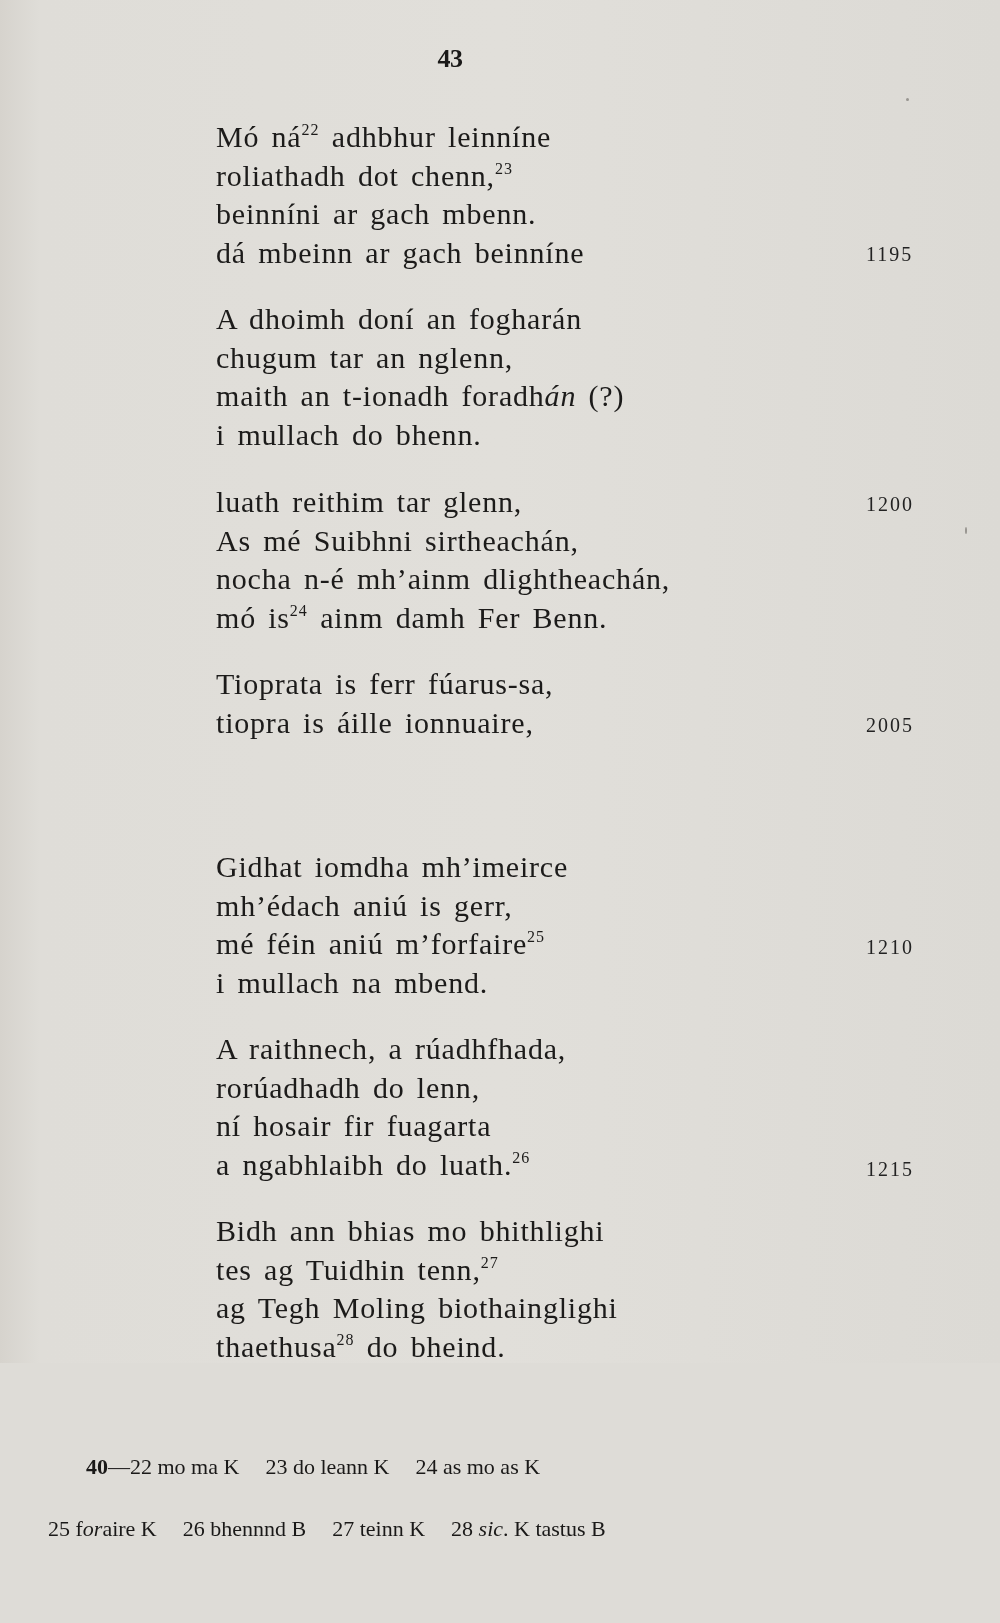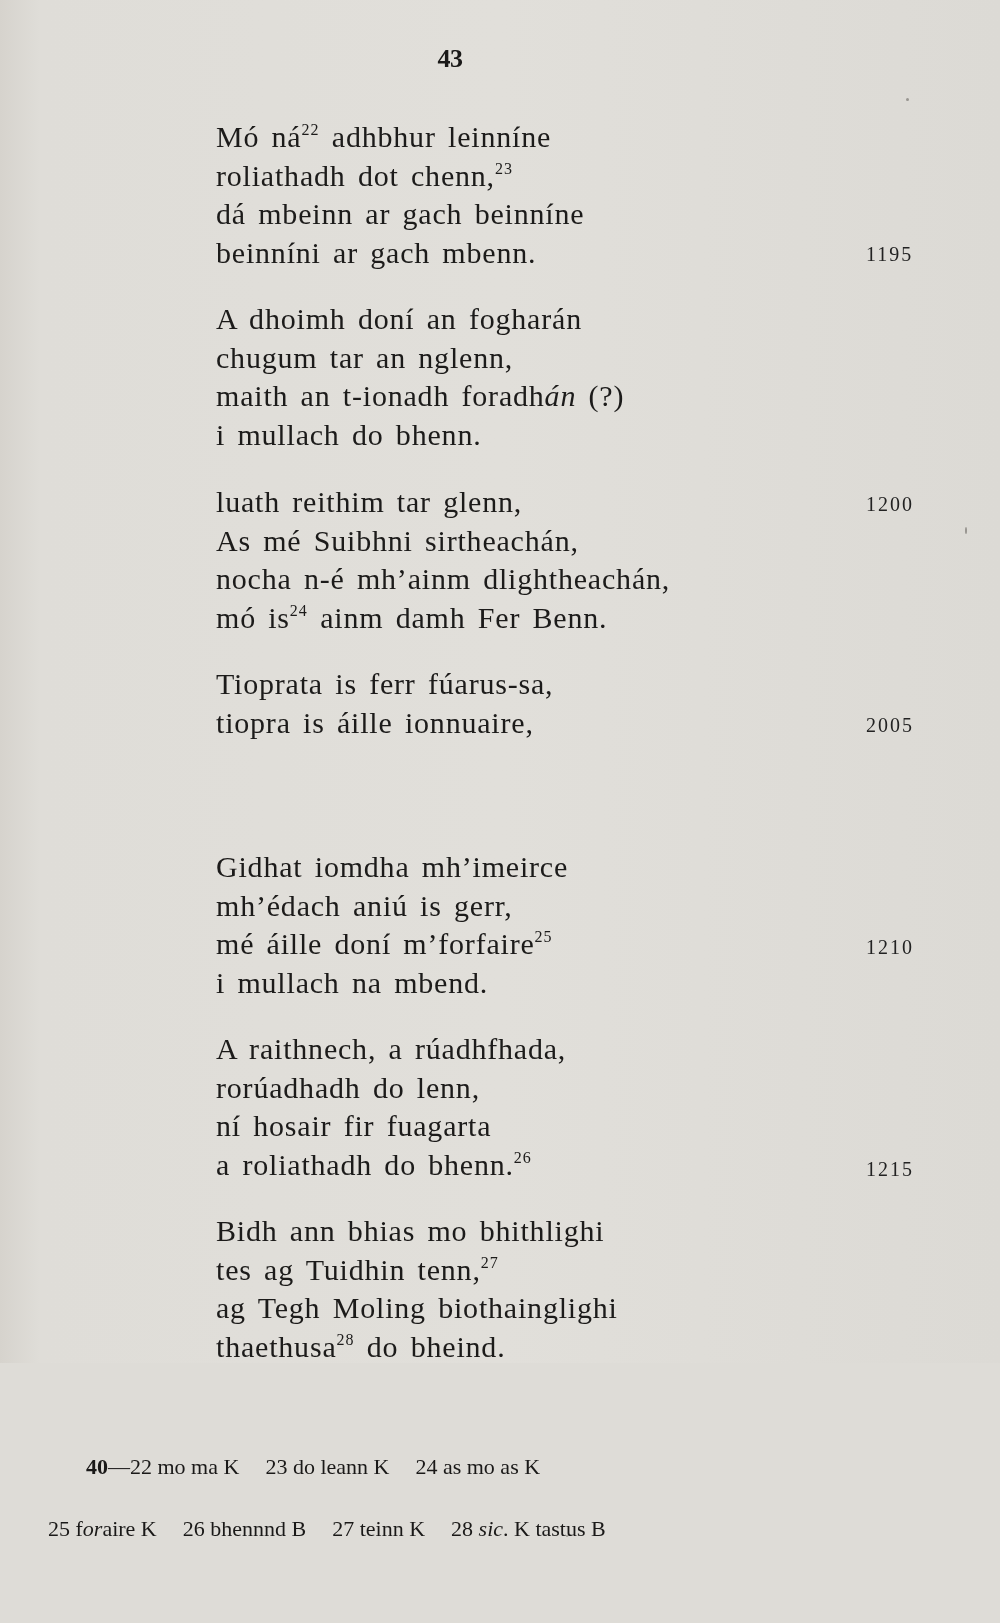--- a/index.html
+++ b/index.html
@@ -89,22 +89,22 @@
 </head>
 <body>
 
 <div class="page">
 
   <div class="page-number">43</div>
 
   <div class="stanza" style="top:118px;">
     <div class="line"><span>Mó ná</span><sup>22</sup><span> adhbhur leinníne</span></div>
     <div class="line"><span>roliathadh dot chenn,</span><sup>23</sup></div>
+    <div class="line"><span>beinníni ar gach mbenn.</span></div>
     <div class="line"><span>dá mbeinn ar gach beinníne</span></div>
-    <div class="line"><span>beinníni ar gach mbenn.</span></div>
   </div>
 
   <div class="stanza" style="top:300px;">
     <div class="line"><span>A dhoimh doní an fogharán</span></div>
     <div class="line"><span>chugum tar an nglenn,</span></div>
     <div class="line"><span>maith an t-ionadh foradh</span><i>án</i><span> (?)</span></div>
     <div class="line"><span>i mullach do bhenn.</span></div>
   </div>
 
   <div class="stanza" style="top:483px;">
@@ -115,29 +115,29 @@
   </div>
 
   <div class="stanza" style="top:665px;">
     <div class="line"><span>Tioprata is ferr fúarus-sa,</span></div>
     <div class="line"><span>tiopra is áille ionnuaire,</span></div>
   </div>
 
   <div class="stanza" style="top:848px;">
     <div class="line"><span>Gidhat iomdha mh’imeirce</span></div>
     <div class="line"><span>mh’édach aniú is gerr,</span></div>
-    <div class="line"><span>mé áille doní m’forfaire</span><sup>25</sup></div>
+    <div class="line"><span>mé féin aniú m’forfaire</span><sup>25</sup></div>
     <div class="line"><span>i mullach na mbend.</span></div>
   </div>
 
   <div class="stanza" style="top:1030px;">
     <div class="line"><span>A raithnech, a rúadhfhada,</span></div>
     <div class="line"><span>rorúadhadh do lenn,</span></div>
     <div class="line"><span>ní hosair fir fuagarta</span></div>
-    <div class="line"><span>a roliathadh do bhenn.</span><sup>26</sup></div>
+    <div class="line"><span>a ngabhlaibh do luath.</span><sup>26</sup></div>
   </div>
 
   <div class="stanza" style="top:1212px;">
     <div class="line"><span>Bidh ann bhias mo bhithlighi</span></div>
     <div class="line"><span>tes ag Tuidhin tenn,</span><sup>27</sup></div>
     <div class="line"><span>ag Tegh Moling biothainglighi</span></div>
     <div class="line"><span>thaethusa</span><sup>28</sup><span> do bheind.</span></div>
   </div>
 
   <div class="line-number" style="top:243px;">1195</div>

